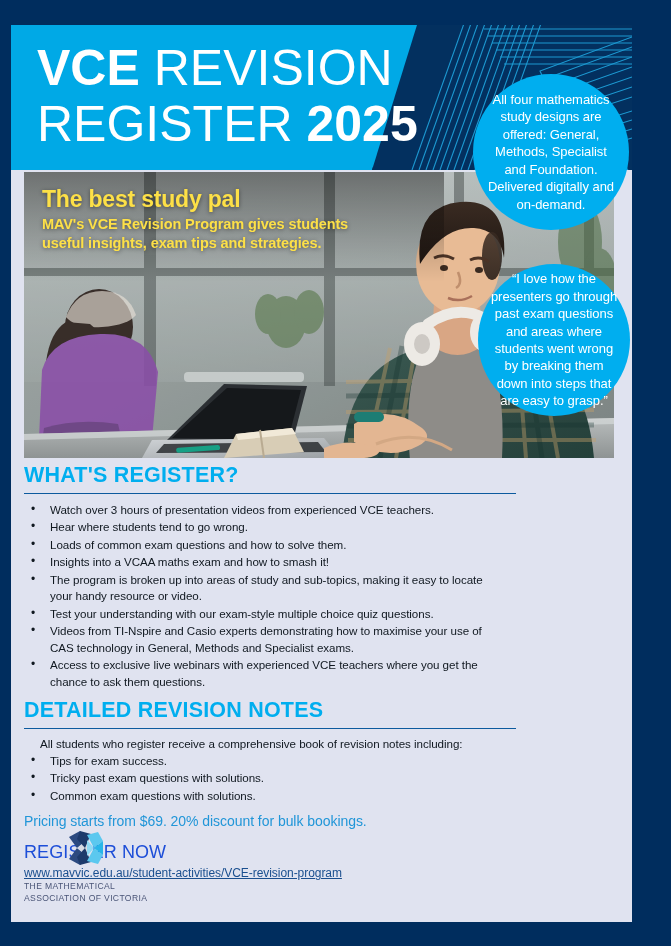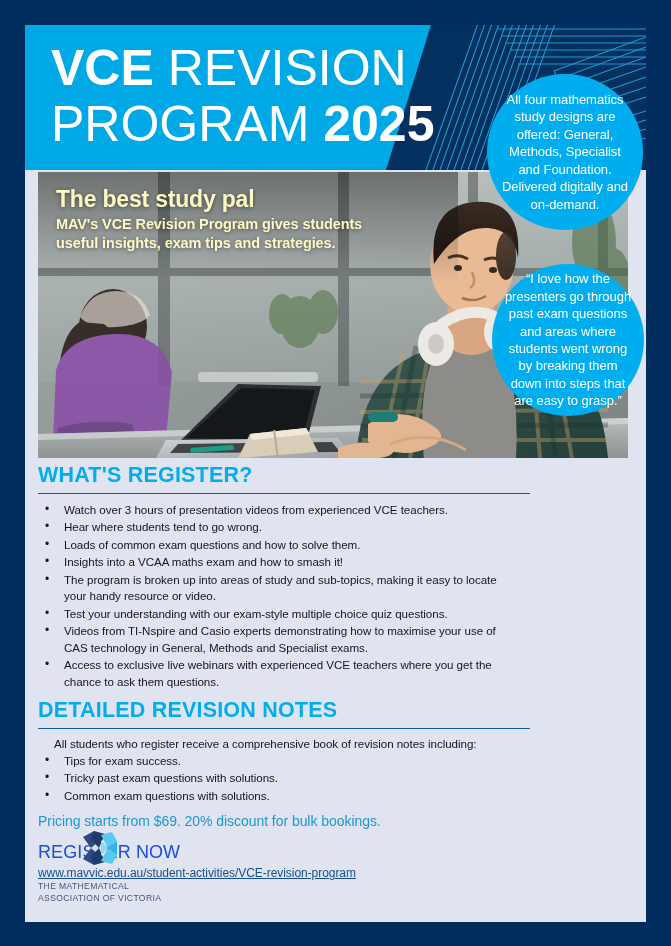--- a/index.html
+++ b/index.html
@@ -12,21 +12,21 @@
 
   body {
     background: #002d5e;
     font-family: "Liberation Sans", sans-serif;
     -webkit-font-smoothing: antialiased;
   }
 
   
   #page {
     position: absolute;
-    left: 25px;
+    left: 11px;
     top: 25px;
     width: 621px;
     height: 897px;
     background: #e0e3f0;
     overflow: hidden;
   }
 
   
   .banner {
     position: absolute;
@@ -70,21 +70,21 @@
     height: 286px;
     overflow: hidden;
     background: #6a6f68;
   }
   .photo-wrap svg { display: block; }
   .photo-caption {
     position: absolute;
     left: 18px;
     top: 14px;
     z-index: 4;
-    color: #fef9c3;
+    color: #fde047;
     text-shadow: 0 1px 4px rgba(0,0,0,.45);
   }
   .caption-h {
     font-size: 23px;
     font-weight: 600;
     letter-spacing: -0.2px;
     margin-bottom: 2px;
   }
   .caption-p {
     font-size: 14.5px;
@@ -269,21 +269,21 @@
         </g>
         <line x1="0.5" y1="0" x2="0.5" y2="145" stroke="#03305f" stroke-width="1"></line>
       </svg>
     </div>
 
     <div class="banner-title">
       <div class="line1">
         <span class="tw-bold">VCE</span><span class="tw-light"> REVISION</span>
       </div>
       <div class="line2">
-        <span class="tw-light">PROGRAM </span><span class="tw-bold">2025</span>
+        <span class="tw-light">REGISTER </span><span class="tw-bold">2025</span>
       </div>
     </div>
   </div>
 
   <div class="photo-wrap">
     <svg width="590" height="286" viewBox="0 0 590 286" aria-hidden="true">
       <defs>
         <linearGradient id="bgwall" x1="0" y1="0" x2="1" y2="1">
           <stop offset="0%" stop-color="#9fa7a5"></stop>
           <stop offset="45%" stop-color="#8d9694"></stop>

